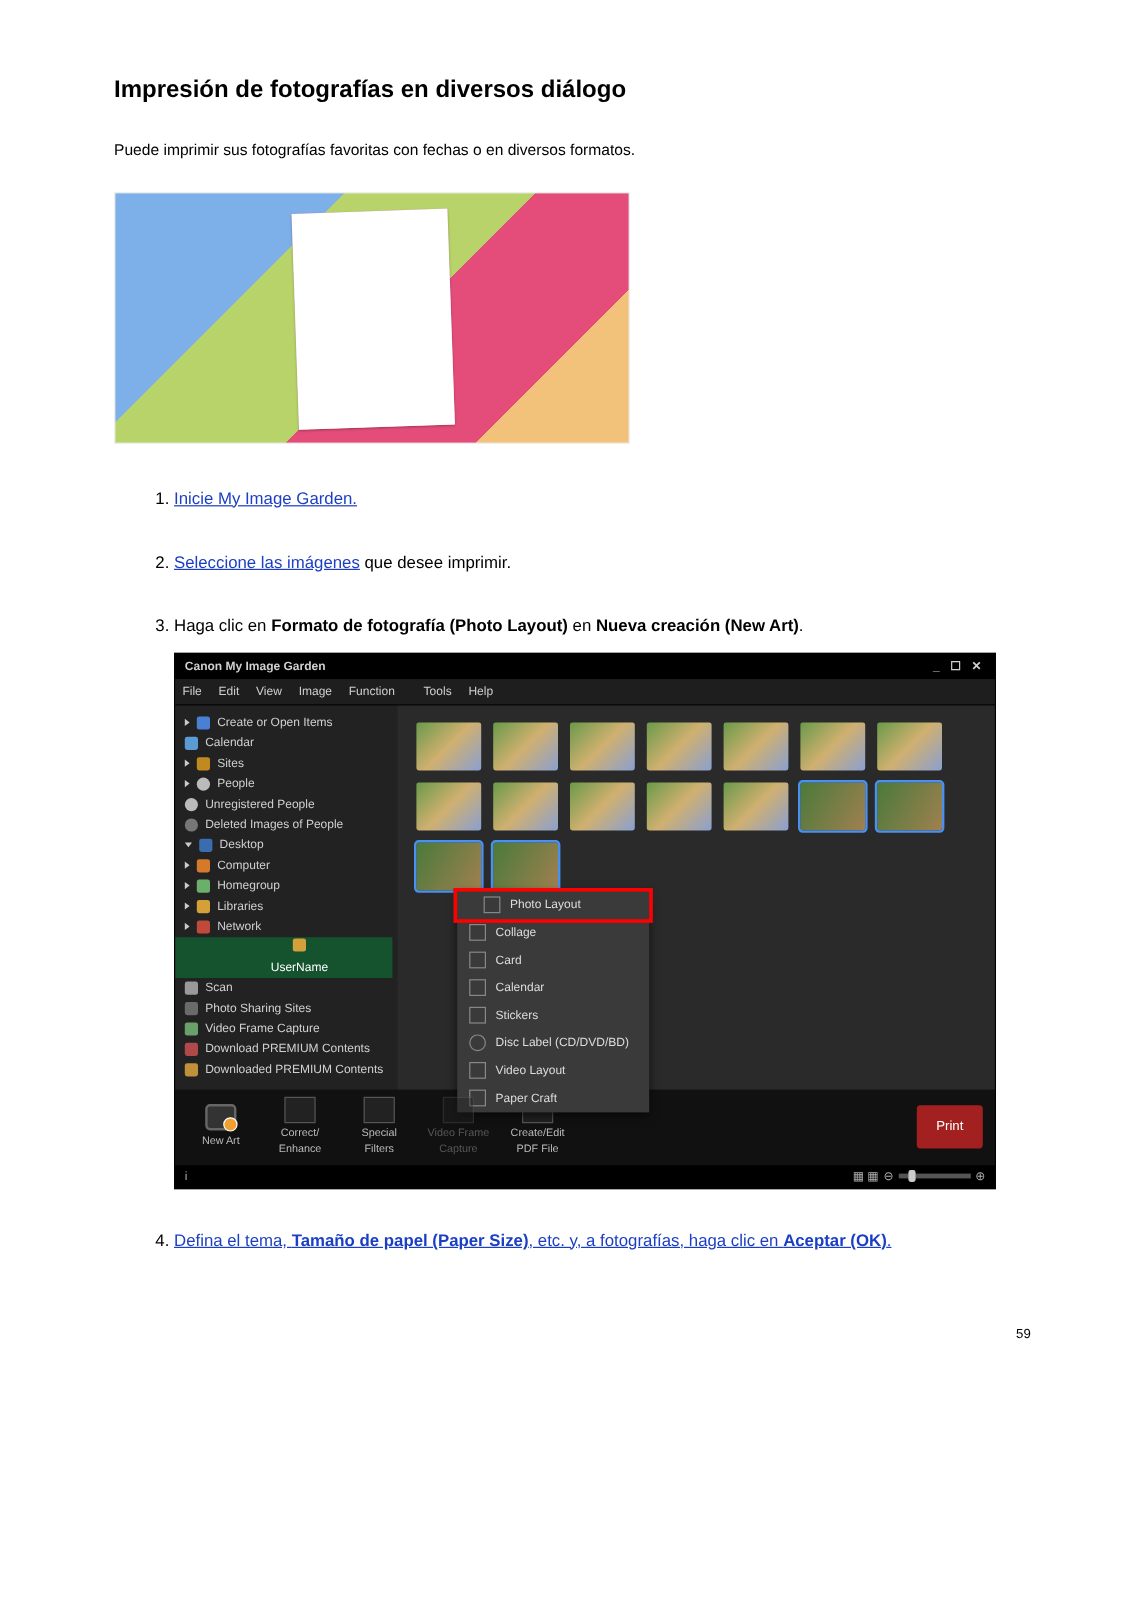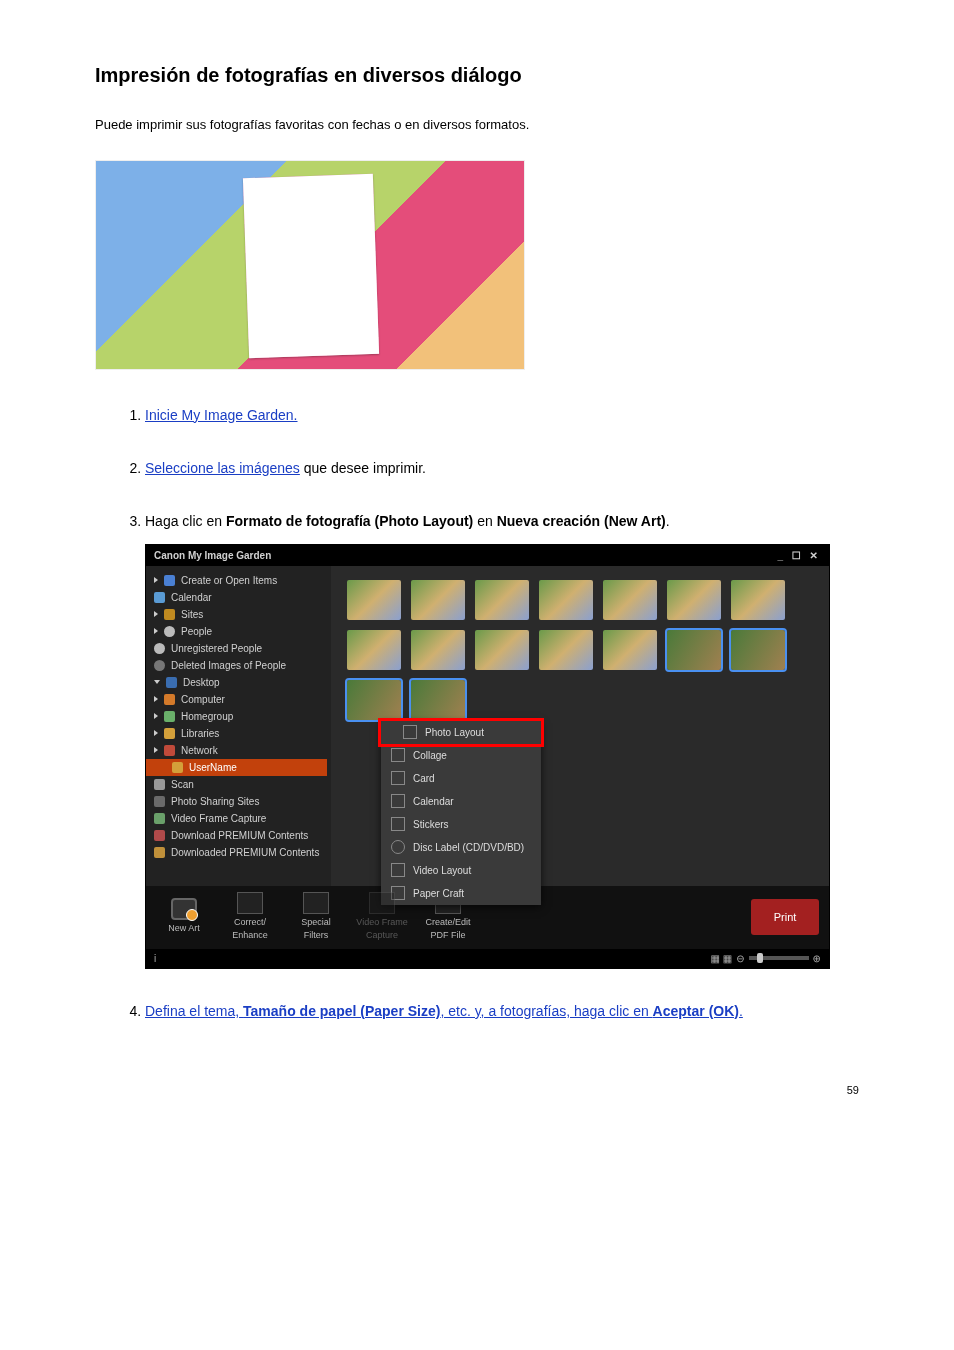--- a/index.html
+++ b/index.html
@@ -30,21 +30,21 @@
   .screenshot {
     margin: 12px 0 12px 0;
     width: 685px; background:#161616; border:1px solid #000;
     font-size:10px; color:#d0d0d0;
   }
   .ss-title { background:#000; display:flex; justify-content:space-between; padding:3px 8px; font-size:10px; font-weight:bold;}
   .ss-menu { background:#1e1e1e; padding:3px 6px; display:flex; gap:14px; border-bottom:1px solid #000;}
   .ss-body { display:flex; height:320px; }
   .ss-side { width:185px; background:#222; padding:6px 4px 6px 8px; overflow:hidden;}
   .ss-side .row { display:flex; align-items:center; gap:6px; padding:1px 0; white-space:nowrap;}
-  .ss-side .row.sel { background:#c2410c; color:#fff; margin-left:-8px; padding-left:26px;}
+  .ss-side .row.sel { background:#14532d; color:#fff; margin-left:-8px; padding-left:26px;flex-direction:column;}
   .tri { display:inline-block; width:0;height:0;border-top:3px solid transparent;border-bottom:3px solid transparent;border-left:4px solid #ccc;}
   .tri.down{border-left:3px solid transparent;border-right:3px solid transparent;border-top:4px solid #ccc;border-bottom:none;}
   .ico { display:inline-block; width:11px;height:11px; background:#4a80d4; border-radius:2px;}
   .ico.cal{background:#5a9bd4;}
   .ico.ev{background:#c08a20;}
   .ico.pe{background:#bbb;border-radius:50%;}
   .ico.desk{background:#3a6db0;}
   .ico.comp{background:#d47a2a;}
   .ico.home{background:#6ab06a;}
   .ico.lib{background:#d4a03a;}
@@ -64,21 +64,21 @@
     box-shadow:0 2px 8px rgba(0,0,0,.7); width:160px;
   }
   .popup .prow { display:flex; align-items:center; gap:8px; padding:4px 10px; font-size:10px; color:#ddd; cursor:pointer;}
   .popup .prow.hl { border:3px solid #f00; margin:-3px; padding:4px 22px; background:#3a3a3a;}
   .pico{width:14px;height:14px;border:1px solid #888;display:inline-block;}
   .ss-bottom { background:#111; display:flex; align-items:center; padding:6px 10px; gap:10px; justify-content:flex-start;}
   .bbtn { display:flex; flex-direction:column; align-items:center; gap:2px; font-size:9px; color:#bbb; width:56px;}
   .bbtn .bi{width:26px;height:22px;border:1px solid #555;background:#222;}
   .bbtn.na .bi{background:#333;border:2px solid #666;border-radius:4px;position:relative;}
   .bbtn.na .bi::after{content:"";position:absolute;right:-3px;bottom:-3px;width:10px;height:10px;border-radius:50%;background:#f0a030;border:1px solid #fff;}
-  .bbtn.print{margin-left:auto;background:#a32020;border-radius:3px;width:68px;height:36px;display:flex;align-items:center;justify-content:center;color:#fff;font-size:11px;}
+  .bbtn.print{margin-left:auto;background:#a32020;border-radius:3px;width:55px;height:36px;display:flex;align-items:center;justify-content:center;color:#fff;font-size:11px;}
   .ss-status{background:#000;display:flex;justify-content:space-between;align-items:center;padding:2px 8px;font-size:10px;color:#aaa;}
   .ss-status .zoom{display:flex;align-items:center;gap:4px;}
   .caption{font-size:13px;margin-top:14px;}
   .pagenum{text-align:right;font-size:11px;color:#000;margin-top:60px;}
   .ind1{padding-left:18px;}
   .winctl{letter-spacing:3px;}
 </style>
 </head>
 <body>
 
@@ -100,20 +100,29 @@
   <li>
     <span>
       <span>Haga clic en </span><span class="bold">Formato de fotografía (Photo Layout)</span><span> en </span><span class="bold">Nueva creación (New Art)</span><span>.</span>
     </span>
 
     
     <div class="screenshot">
       <div class="ss-title">
         <span>Canon My Image Garden</span>
         <span class="winctl">_ ☐ ✕</span>
+      </div>
+      <div class="ss-menu">
+        <span>File</span>
+        <span>Edit</span>
+        <span>View</span>
+        <span>Image</span>
+        <span>Function</span>
+        <span style="margin-left:10px">Tools</span>
+        <span>Help</span>
       </div>
       <div class="ss-body">
         <div class="ss-side">
           <div class="row">
               <span class="tri"></span>
               <span class="ico"></span>
               <span>Create or Open Items</span>
             </div>
           <div class="row ind1">
               <span class="ico cal"></span>

